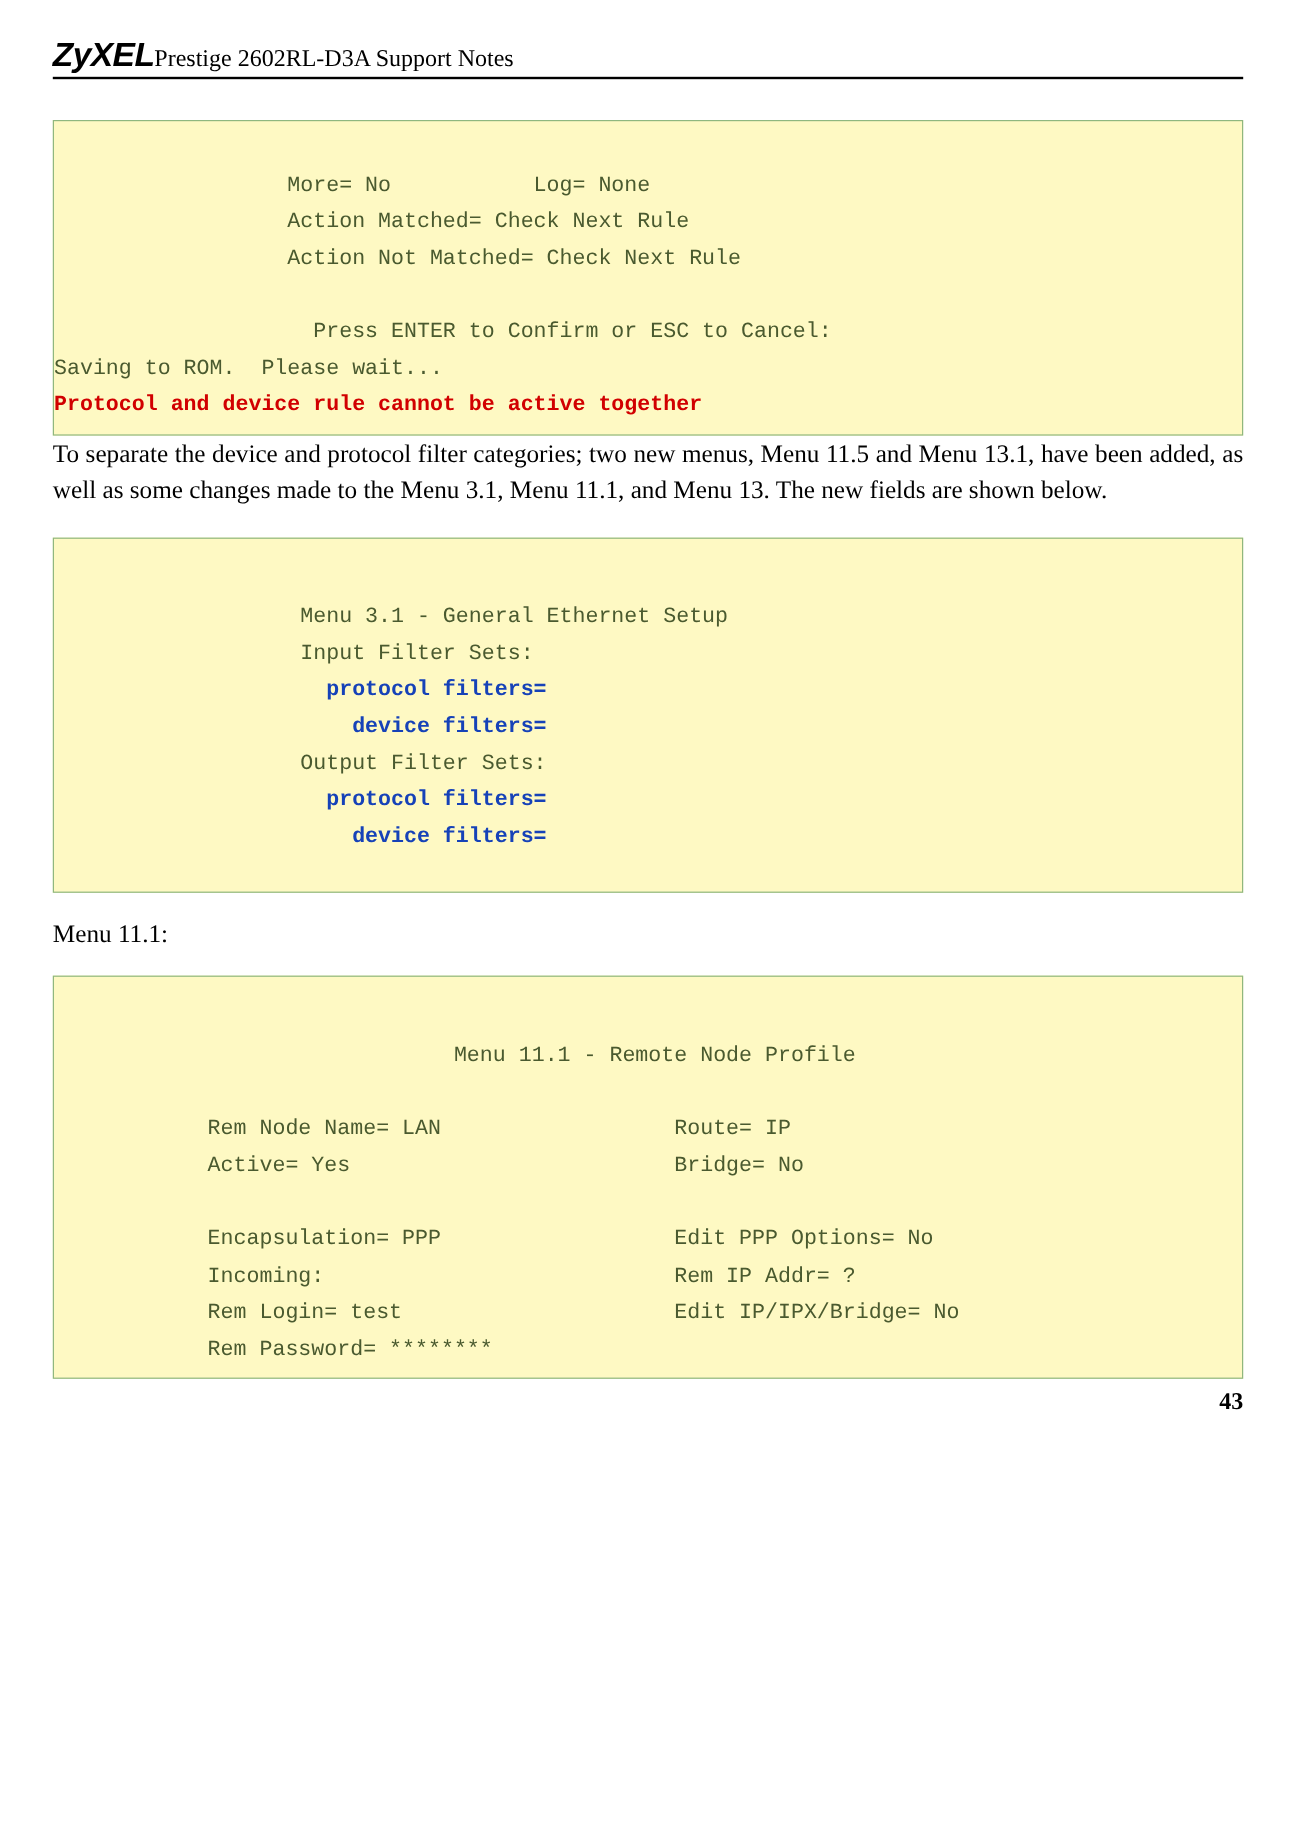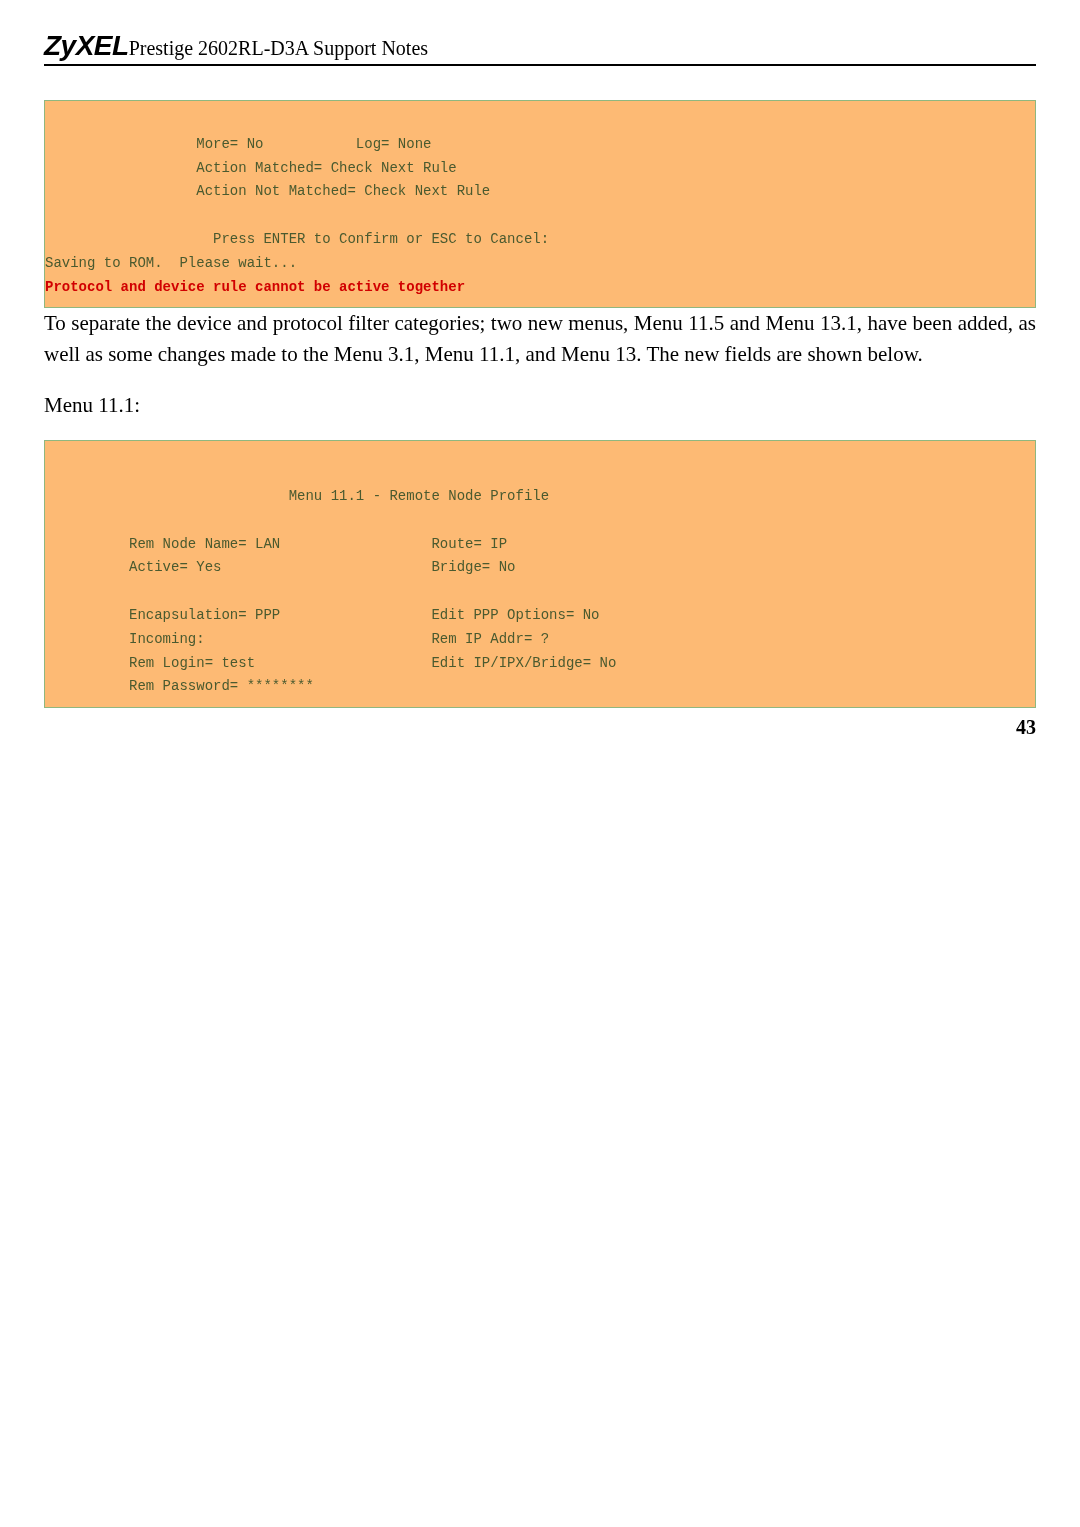--- a/index.html
+++ b/index.html
@@ -26,25 +26,25 @@
     font-weight: 900;
     font-style: italic;
     letter-spacing: -0.5px;
   }
   .doc-title {
     font-size: 20px;
     font-weight: normal;
     padding-right: 6px;
   }
   .code-box {
-    background: #fdba74;
+    background: #fef9c3;
     border: 1.5px solid #8fb77f;
     padding: 8px 6px 8px 0;
     font-family: "Courier New", Courier, monospace;
-    font-size: 14px;
+    font-size: 18px;
     line-height: 1.7;
     white-space: pre;
     overflow: hidden;
     color: #4a5a2f;
   }
   .code-box .blue {
     color: #1642b8;
     font-weight: bold;
   }
   .code-box .red {
@@ -95,24 +95,33 @@
 <span>                  Action Matched= Check Next Rule</span>
 <span>                  Action Not Matched= Check Next Rule</span>
 <span></span>
 <span>                    Press ENTER to Confirm or ESC to Cancel:</span>
 <span>Saving to ROM.  Please wait...</span>
 <span class="red">Protocol and device rule cannot be active together</span></div>
 
   <div class="body-text">To separate the device and protocol filter categories; two new menus, Menu 11.5 and Menu 13.1, have been added, as well as some changes made to the Menu 3.1, Menu 11.1, and Menu 13. The new fields are shown below.</div>
 
 
+  <div class="code-box" style="padding-top:20px;padding-bottom:30px;">
+<span>                   Menu 3.1 - General Ethernet Setup</span>
+<span>                   Input Filter Sets:</span>
+<span class="blue">                     protocol filters=</span>
+<span class="blue">                       device filters=</span>
+<span>                   Output Filter Sets:</span>
+<span class="blue">                     protocol filters=</span>
+<span class="blue">                       device filters=</span>
+</div>
 
   <div class="menu-label">Menu 11.1:</div>
 
-  <div class="code-box" style="padding-top:20px;">
+  <div class="code-box" style="padding-top:20px;padding-left:20px;">
 <span>                             Menu 11.1 - Remote Node Profile</span>
 <span></span>
 <span>          Rem Node Name= LAN                  Route= IP</span>
 <span>          Active= Yes                         Bridge= No</span>
 <span></span>
 <span>          Encapsulation= PPP                  Edit PPP Options= No</span>
 <span>          Incoming:                           Rem IP Addr= ?</span>
 <span>          Rem Login= test                     Edit IP/IPX/Bridge= No</span>
 <span>          Rem Password= ********</span></div>
 

